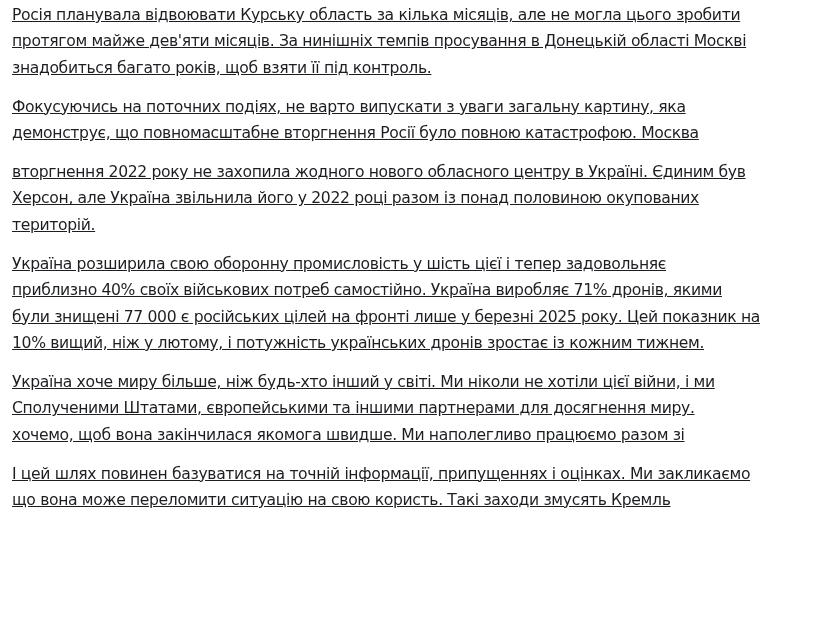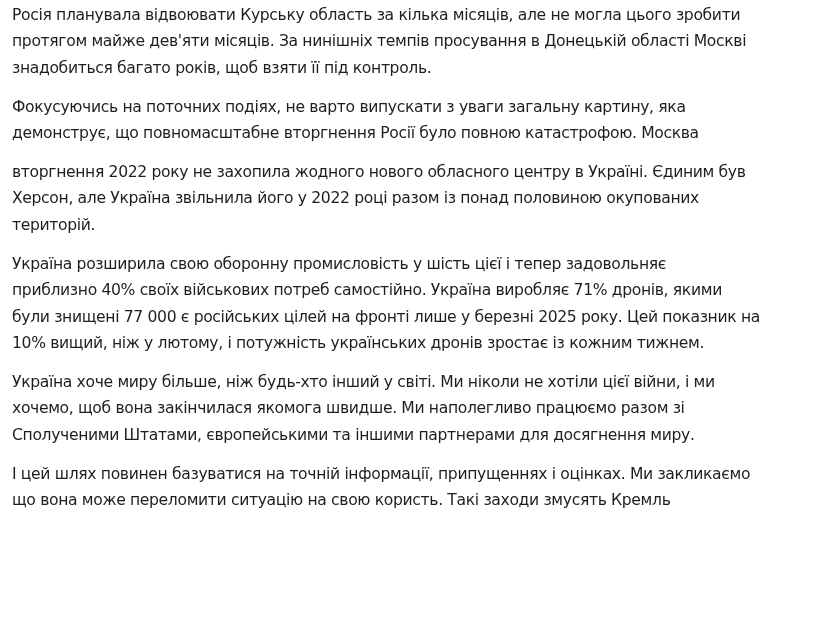--- a/index.html
+++ b/index.html
@@ -15,20 +15,21 @@
     .article {
       padding: 2px 10px 0 12px;
       color: #1c1e21;
       font-family: "DejaVu Sans", sans-serif;
       font-size: 15.6px;
       line-height: 26.4px;
       letter-spacing: -0.35px;
     }
     .para {
       margin: 0 0 12.5px 0;
+      text-decoration: underline;
     }
     .line {
       display: block;
       white-space: nowrap;
     }
   </style>
 </head>
 <body>
 
 <div class="article">
@@ -52,22 +53,22 @@
 
   <p class="para">
     <span class="line">Україна розширила свою оборонну промисловість у шість цієї і тепер задовольняє</span>
     <span class="line">приблизно 40% своїх військових потреб самостійно. Україна виробляє 71% дронів, якими</span>
     <span class="line">були знищені 77 000 є російських цілей на фронті лише у березні 2025 року. Цей показник на</span>
     <span class="line">10% вищий, ніж у лютому, і потужність українських дронів зростає із кожним тижнем.</span>
   </p>
 
   <p class="para">
     <span class="line">Україна хоче миру більше, ніж будь-хто інший у світі. Ми ніколи не хотіли цієї війни, і ми</span>
+    <span class="line">Сполученими Штатами, європейськими та іншими партнерами для досягнення миру.</span>
     <span class="line">хочемо, щоб вона закінчилася якомога швидше. Ми наполегливо працюємо разом зі</span>
-    <span class="line">Сполученими Штатами, європейськими та іншими партнерами для досягнення миру.</span>
   </p>
 
   <p class="para">
     <span class="line">І цей шлях повинен базуватися на точній інформації, припущеннях і оцінках. Ми закликаємо</span>
     <span class="line">що вона може переломити ситуацію на свою користь. Такі заходи змусять Кремль</span>
 
   </p>
 
 </div>
 

